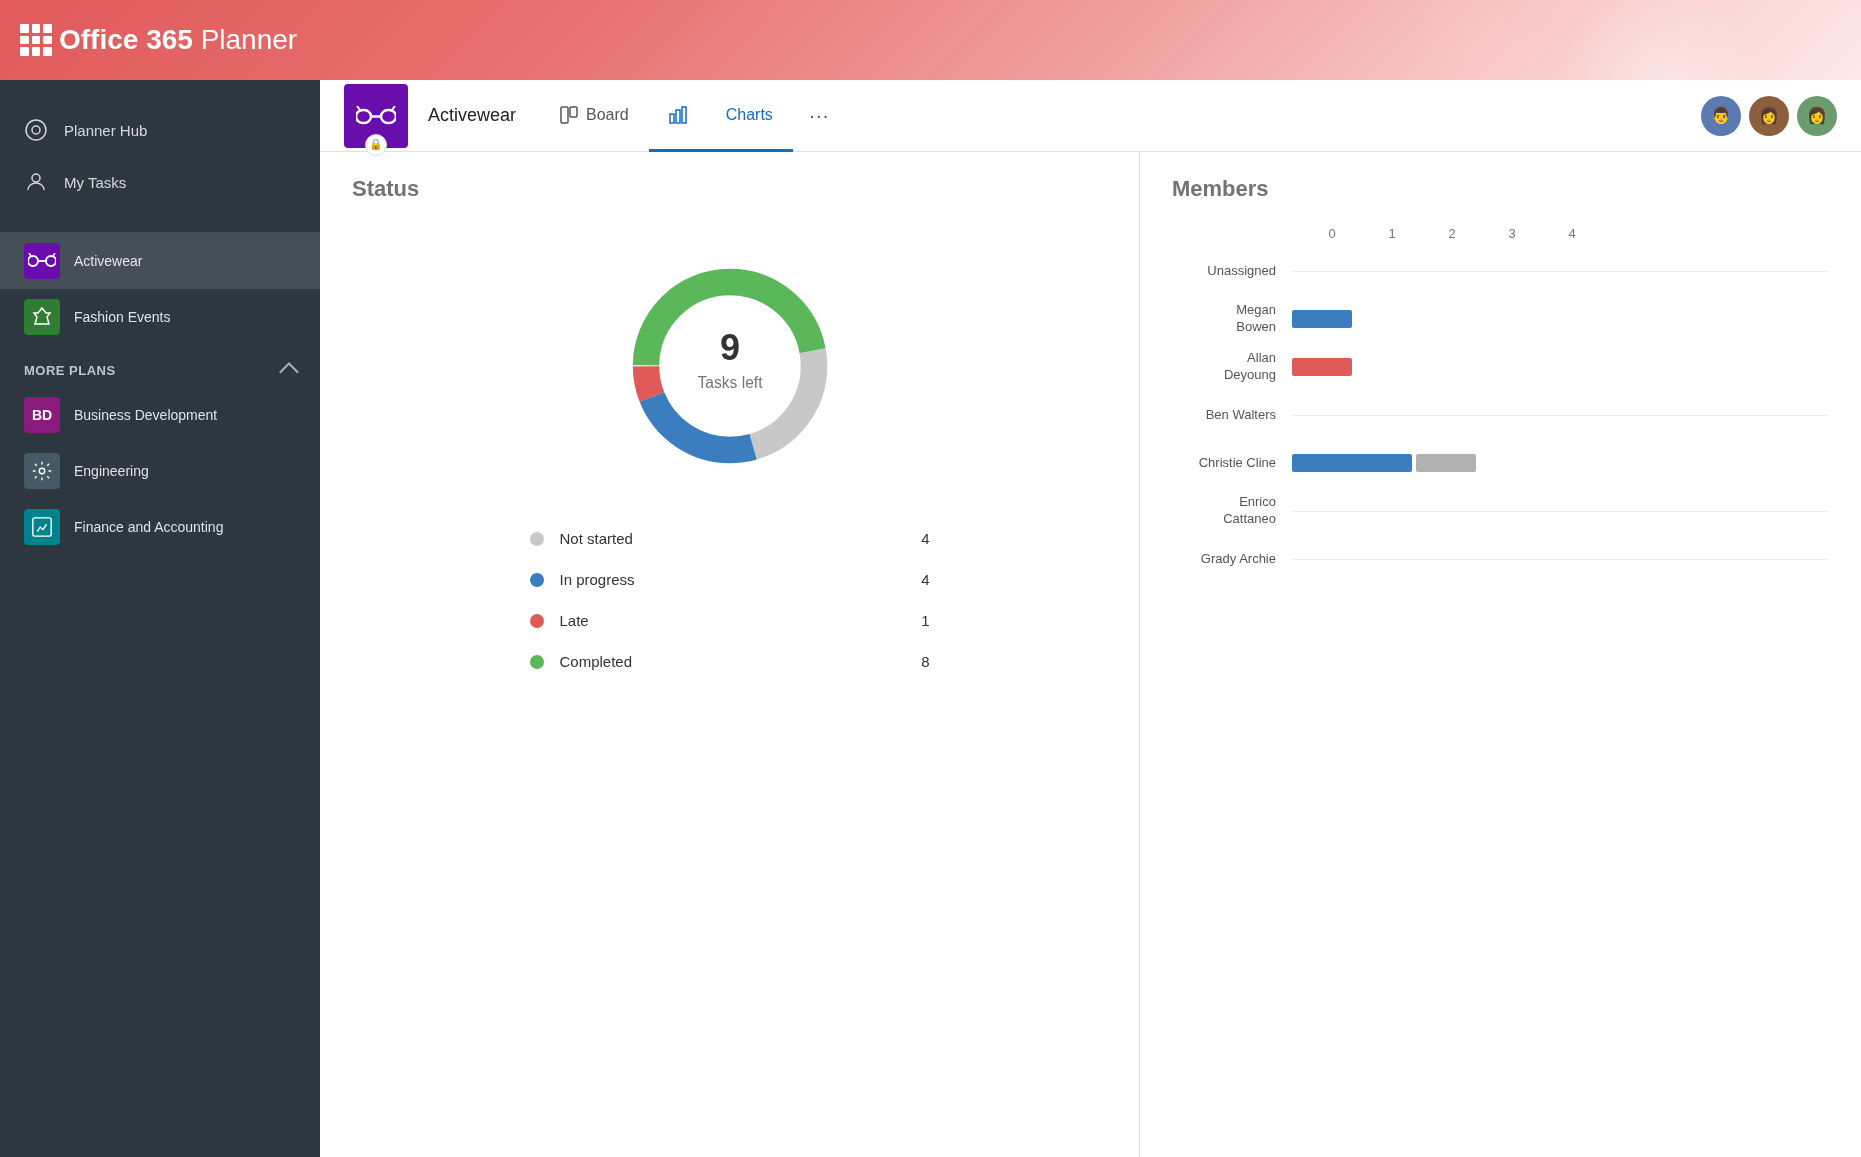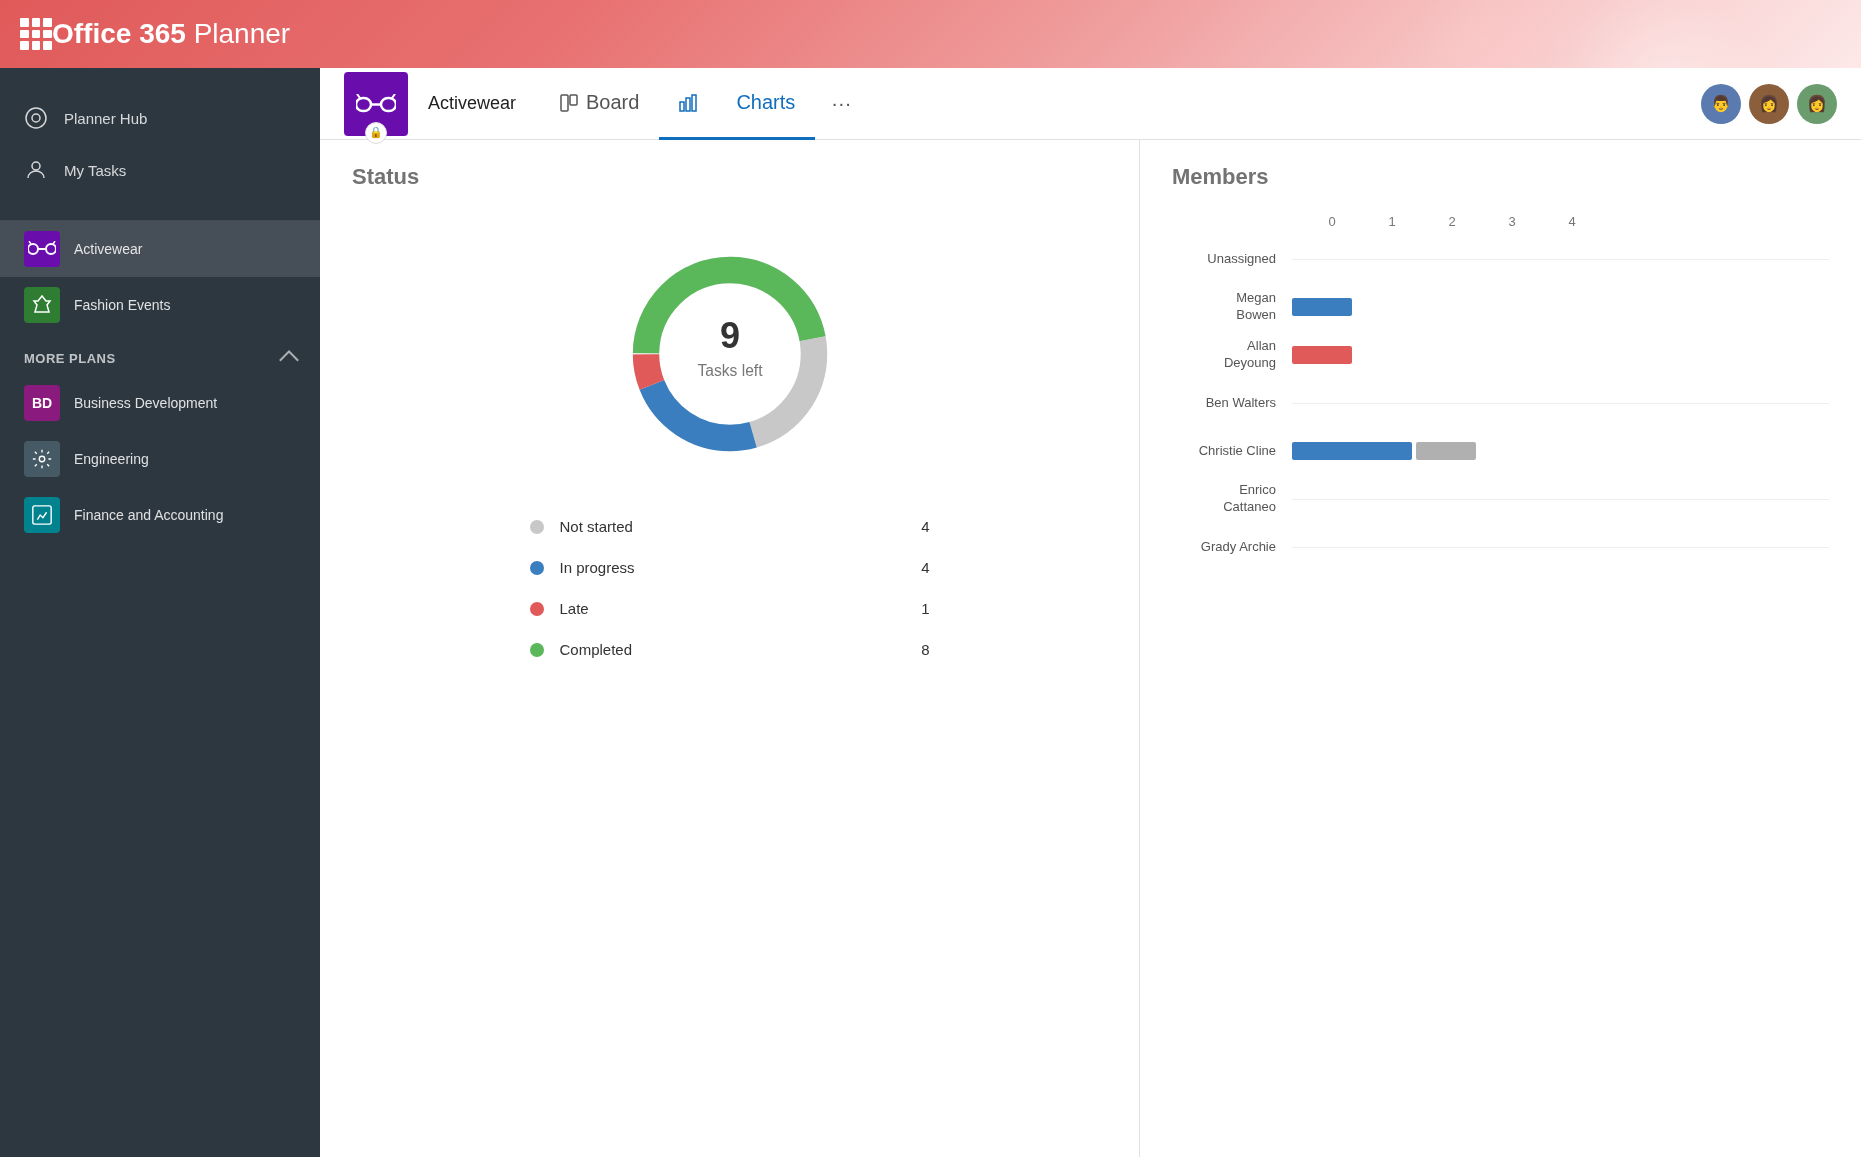--- a/index.html
+++ b/index.html
@@ -1,25 +1,25 @@
 <!DOCTYPE html>
 <html><head>
   <meta charset="utf-8">
   <style>
     * { box-sizing: border-box; margin: 0; padding: 0; }
     body { font-family: 'Segoe UI', Arial, sans-serif; display: flex; flex-direction: column; height: 1157px; width: 1861px; overflow: hidden; background: #f0f0f0; }
 
     
     .header {
-      height: 68px;
+      height: 80px;
       background: linear-gradient(135deg, #e05a5a 0%, #e87070 30%, #f0a0a0 60%, #f8c8c8 80%, #fde8e8 100%);
       display: flex;
       align-items: center;
       padding: 0 20px;
-      gap: 0;
+      gap: 7px;
       flex-shrink: 0;
       position: relative;
       overflow: hidden;
     }
     .header::before {
       content: '';
       position: absolute;
       top: -20px; right: 100px;
       width: 200px; height: 200px;
       background: radial-gradient(circle, rgba(255,255,255,0.3) 0%, transparent 70%);
@@ -137,21 +137,21 @@
       font-size: 11px;
       color: #555;
       border: 1px solid #ddd;
     }
 
     .nav-tabs { display: flex; align-items: center; flex: 1; gap: 0; }
     .nav-tab {
       padding: 0 20px;
       height: 72px;
       display: flex; align-items: center; gap: 8px;
-      font-size: 20px;
+      font-size: 16px;
       color: #555;
       cursor: pointer;
       border-bottom: 3px solid transparent;
       margin-bottom: -1px;
     }
     .nav-tab.active { color: #106ebe; border-bottom-color: #106ebe; font-weight: 400; gap: 39px; }
 
     .nav-more {
       padding: 0 16px;
       height: 72px;

